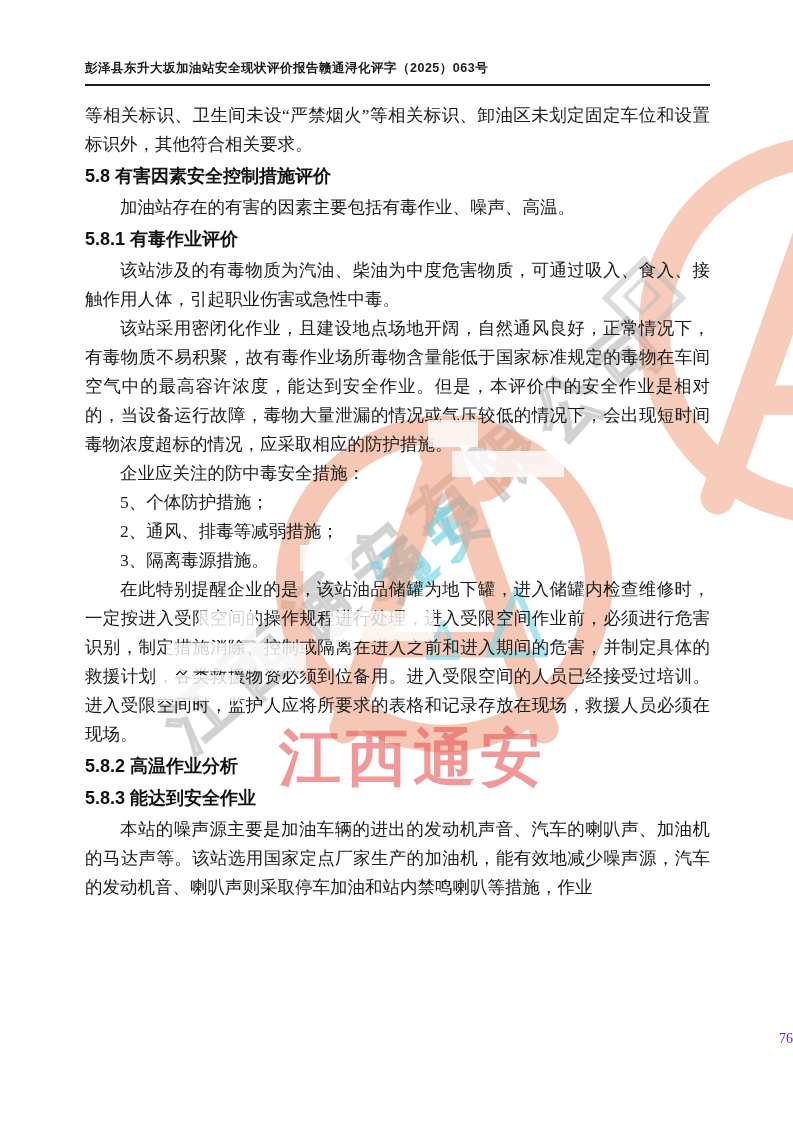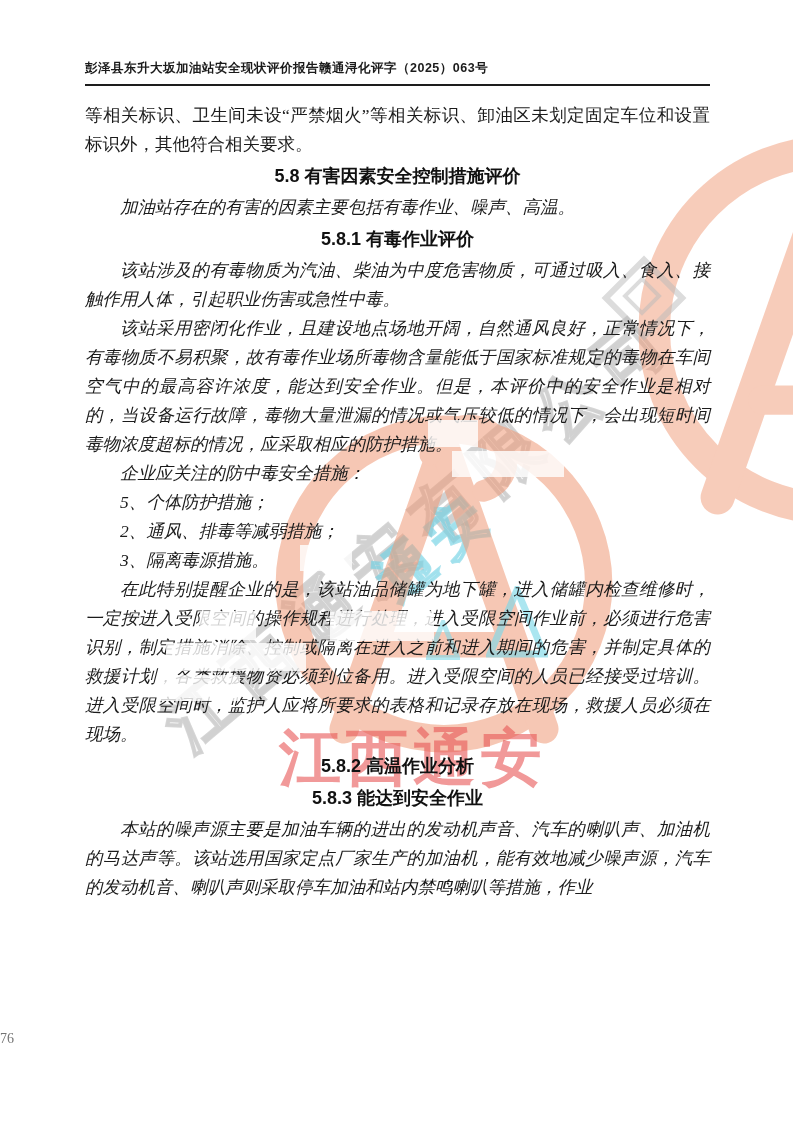--- a/index.html
+++ b/index.html
@@ -15,30 +15,30 @@
     padding-bottom:7px;border-bottom:2px solid #1d1d1d;
     font-family:"Liberation Sans","DejaVu Sans",sans-serif;
     font-size:12.5px;font-weight:bold;letter-spacing:.5px;
   }
   
   .content{
     position:absolute;left:85px;top:101px;width:625px;z-index:1;
     font-size:17.5px;line-height:29px;text-align:justify;
   }
   .content p{margin:0;}
-  .p-indent{text-indent:2em;font-style:italic;}
+  .p-indent{text-indent:2em;}
   .heading{
     font-family:"Liberation Sans","DejaVu Sans",sans-serif;
     font-size:18px;font-weight:bold;line-height:30px;margin:2px 0;
-    text-align:center;color:#111;
+    text-align:left;color:#111;
   }
   
   .pagenum{
     position:absolute;left:0;right:0;top:1031px;z-index:3;
-    text-align:left;font-size:14px;color:#737373;
+    text-align:right;font-size:14px;color:#6d28d9;
   }
   
   .wm{position:absolute;inset:0;z-index:0;pointer-events:none;}
   .wm-logo{position:absolute;opacity:0.55;}
   .wm-gray-text{
     position:absolute;left:420px;top:530px;white-space:nowrap;
     transform:translate(-50%,-50%) rotate(-40deg);
     font-family:"Liberation Sans","DejaVu Sans",sans-serif;
     font-size:66px;font-weight:bold;letter-spacing:14px;
     color:rgba(205,205,205,0.18);

